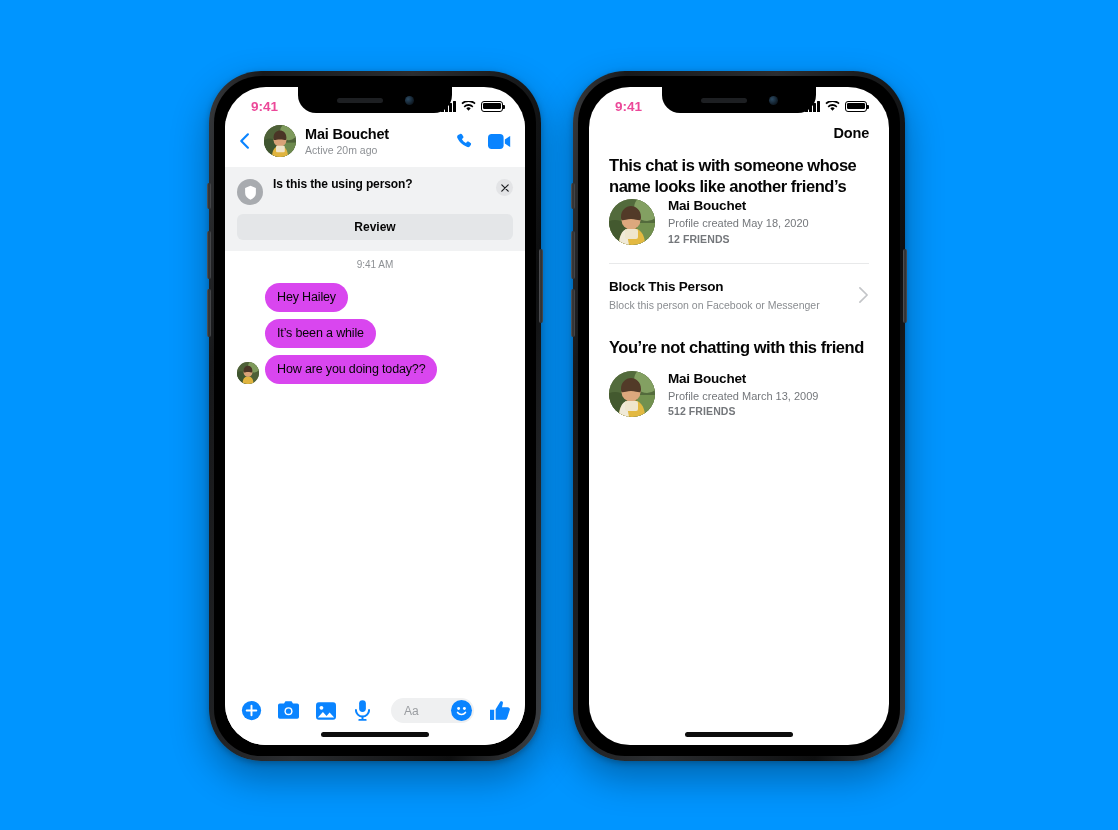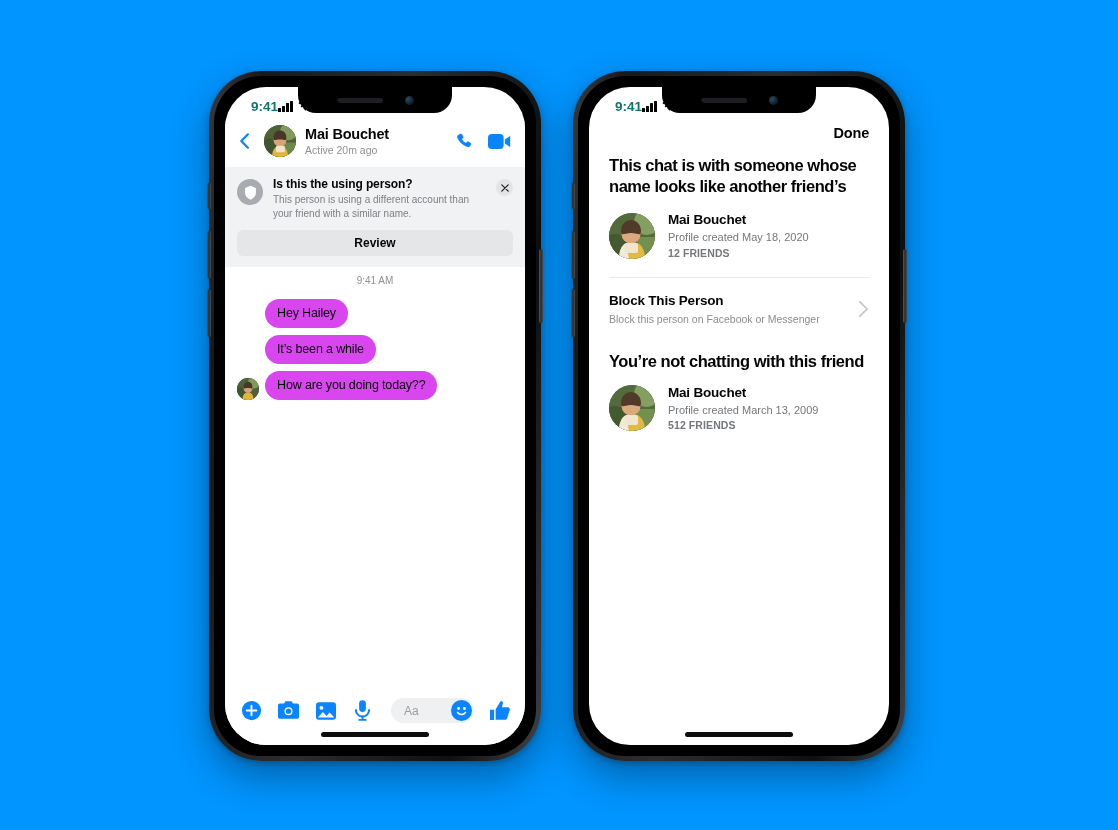--- a/index.html
+++ b/index.html
@@ -51,23 +51,23 @@
     display: flex; align-items: center; justify-content: center; gap: 22px;
   }
   .speaker { width: 46px; height: 5px; border-radius: 3px; background: #1d1f22; }
   .frontcam { width: 9px; height: 9px; border-radius: 50%;
     background: radial-gradient(circle at 35% 35%, #2c4a63 0%, #12202c 60%, #06090c 100%); }
 
   
   .statusbar {
     position: relative; z-index: 21;
     height: 34px;
-    display: flex; align-items: center; 
+    display: flex; align-items: center; justify-content: space-between;
     padding: 4px 22px 0 26px;
-    font-size: 13.5px; font-weight: bold; color: #0f766e;
+    font-size: 13.5px; font-weight: bold; color: #ec4899;
   }
   .sb-right { display: flex; align-items: flex-end; gap: 5px; }
   .bars { display: flex; align-items: flex-end; gap: 1.5px; height: 11px; }
   .bars i { display: block; width: 2.6px; background: #000; border-radius: .6px; }
   .bars i:nth-child(1){height:4px}.bars i:nth-child(2){height:6px}
   .bars i:nth-child(3){height:8.5px}.bars i:nth-child(4){height:11px}
   .battery { width: 22px; height: 11px; border: 1.3px solid #000; border-radius: 3px; position: relative; padding: 1.3px; }
   .battery::after { content:""; position:absolute; right:-3.2px; top:3.3px; width:1.8px; height:4px;
     background:#000; border-radius:0 1px 1px 0; }
   .battery span { display:block; width:100%; height:100%; background:#000; border-radius:1.3px; }
@@ -151,21 +151,21 @@
   
   .sheet-nav {
     display: flex; align-items: center; justify-content: flex-end;
     padding: 4px 20px 14px 20px;
   }
   .done-lbl { font-size: 14.5px; font-weight: bold; color: #050505; letter-spacing: -.2px; }
 
   .sheet-body { padding: 0 20px; }
   .sheet-h1 {
     font-size: 16.5px; font-weight: bold; color: #050505;
-    line-height: 1.27; letter-spacing: -.45px; margin-bottom: 14px;
+    line-height: 1.27; letter-spacing: -.45px; 
   }
   .sheet-h2 {
     font-size: 16.5px; font-weight: bold; color: #050505;
     line-height: 1.27; letter-spacing: -.45px; margin: 22px 0 12px 0;
   }
   .profile-row { display: flex; align-items: center; gap: 13px; }
   .pr-text { line-height: 1.3; }
   .pr-name { font-size: 13.5px; font-weight: bold; color: #050505; letter-spacing: -.2px; }
   .pr-meta { font-size: 11px; color: #74777b; margin-top: 2px; }
   .pr-friends { font-size: 10.5px; color: #74777b; font-weight: bold; letter-spacing: .1px; margin-top: 2px; }
@@ -254,21 +254,20 @@
 
         <div class="banner">
           <div class="banner-top">
             <div class="shield-circle">
               <svg width="13" height="15" viewBox="0 0 14 16">
                 <path d="M7 .8 1.2 3.2v5.3c0 3.3 2.4 6 5.8 7.2 3.4-1.2 5.8-3.9 5.8-7.2V3.2z" fill="#fff"></path>
               </svg>
             </div>
             <div class="banner-text">
               <div class="banner-title">Is this the using person?</div>
-              <div class="banner-body">This person is using a different account than your friend with a similar name.</div>
             </div>
             <div class="banner-x">
               <svg width="8" height="8" viewBox="0 0 10 10">
                 <path d="M1 1l8 8M9 1l-8 8" stroke="#1c1e21" stroke-width="1.5" stroke-linecap="round"></path>
               </svg>
             </div>
           </div>
           <div class="review-btn">
             <span>Review</span>
           </div>

